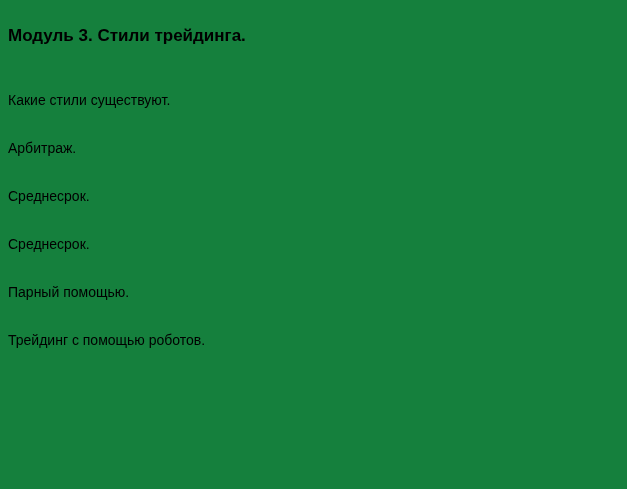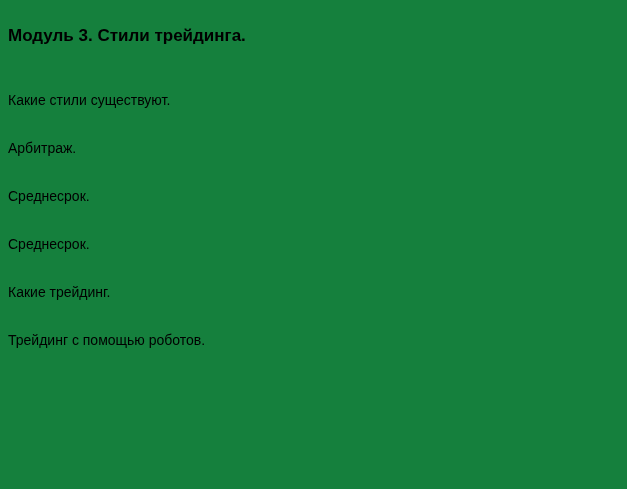--- a/index.html
+++ b/index.html
@@ -47,21 +47,21 @@
 
 <div class="page">
 
   <section>
     <h2 class="section-title first">Модуль 3. Стили трейдинга.</h2>
     <div class="topic-list first">
       <div class="topic-line">Какие стили существуют.</div>
       <div class="topic-line">Арбитраж.</div>
       <div class="topic-line">Среднесрок.</div>
       <div class="topic-line">Среднесрок.</div>
-      <div class="topic-line">Какие трейдинг.</div>
+      <div class="topic-line">Парный помощью.</div>
       <div class="topic-line">Трейдинг с помощью роботов.</div>
       
       
       
       
     </div>
   </section>
 
 </div>
 

